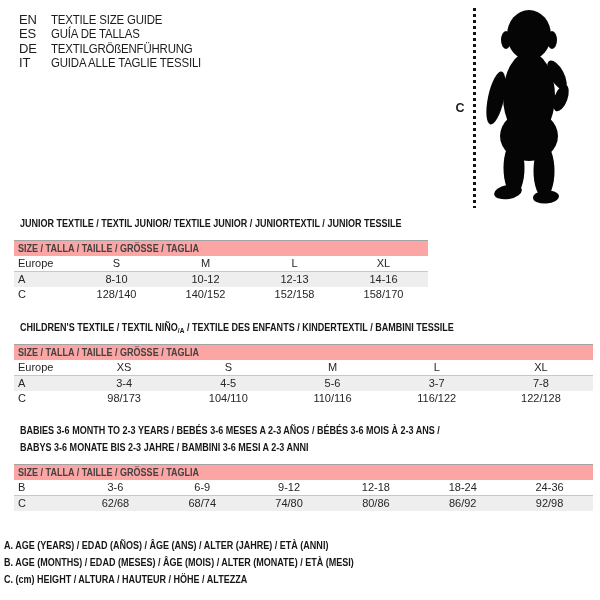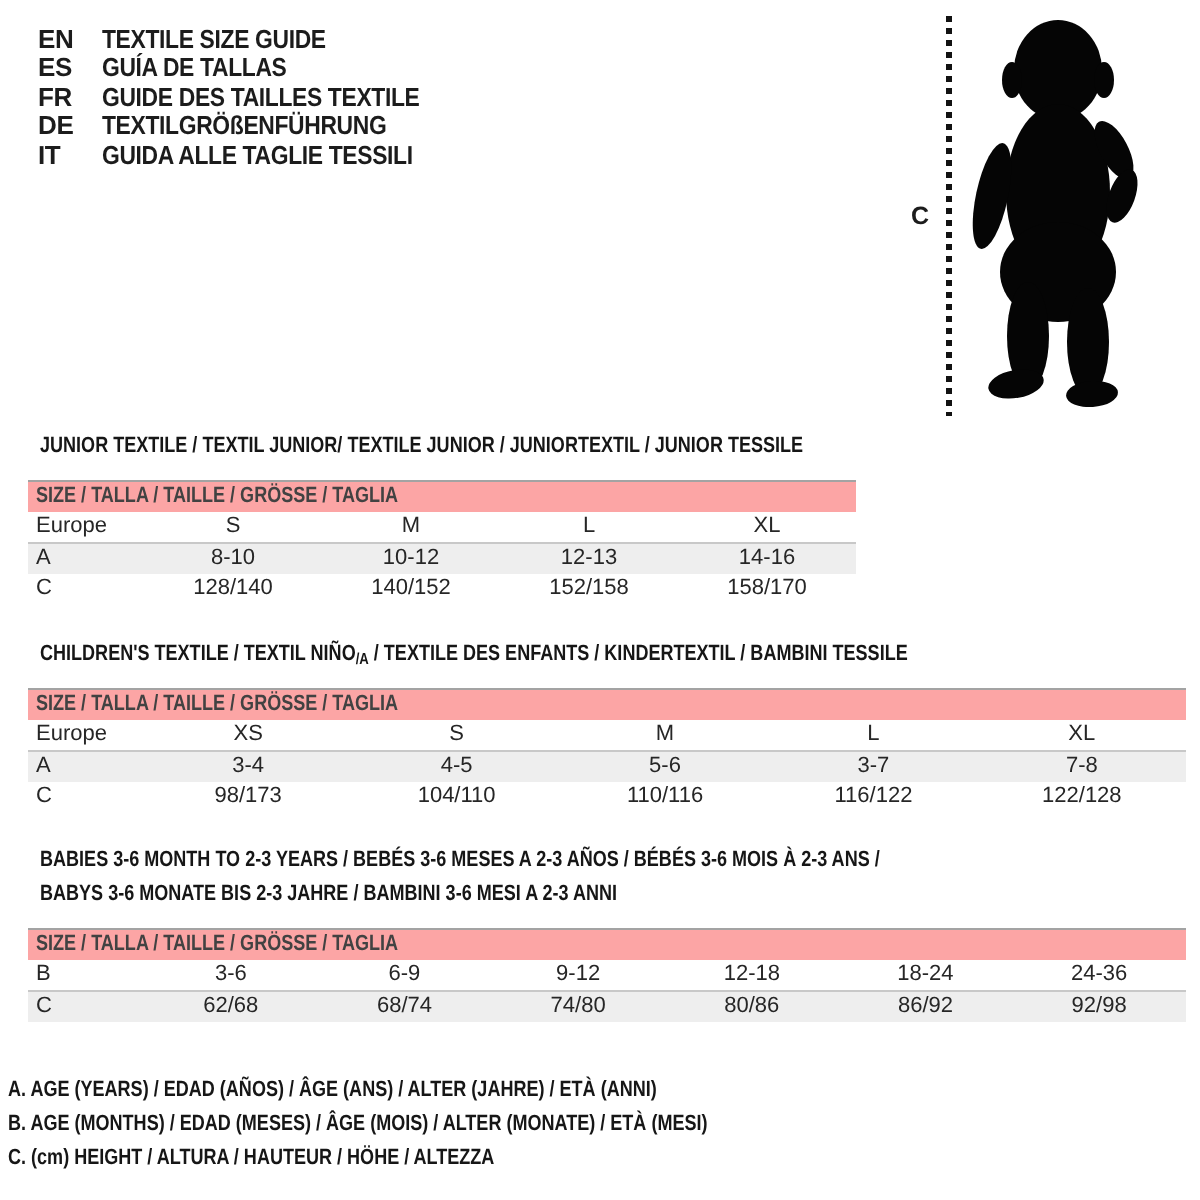--- a/index.html
+++ b/index.html
@@ -6,21 +6,21 @@
   #canvas{
     position:relative;width:600px;height:600px;background:#ffffff;overflow:hidden;
     font-family:"Liberation Sans", sans-serif;color:#1c1c1c;
   }
   
   .cond{display:inline-block;transform:scaleX(0.82);transform-origin:0 50%;white-space:nowrap;}
   .cond-lang{display:inline-block;transform:scaleX(0.88);transform-origin:0 50%;white-space:nowrap;}
 
   
   .lang-block{position:absolute;left:19px;top:13px;}
-  .lang-row{display:flex;height:14.4px;line-height:14.4px;font-size:13px;font-weight:700;letter-spacing:-0.2px;}
+  .lang-row{display:flex;height:14.4px;line-height:14.4px;font-size:13px;font-weight:400;letter-spacing:-0.2px;}
   .lang-code{width:32px;flex:0 0 32px;}
   .lang-label{flex:1;}
 
   
   .dash-line{position:absolute;left:473px;top:8px;width:3px;height:200px;
     background:repeating-linear-gradient(to bottom,#121212 0px,#121212 3px,transparent 3px,transparent 6px);}
   .c-label{position:absolute;left:451px;top:101px;width:18px;text-align:center;
     font-size:12.5px;font-weight:700;}
   .baby-svg{position:absolute;left:483px;top:8px;width:108px;height:198px;}
 
@@ -52,24 +52,20 @@
 <div id="canvas">
 
   <div class="lang-block">
     <div class="lang-row">
       <span class="lang-code">EN</span>
       <span class="lang-label"><span class="cond-lang">TEXTILE SIZE GUIDE</span></span>
     </div>
     <div class="lang-row">
       <span class="lang-code">ES</span>
       <span class="lang-label"><span class="cond-lang">GUÍA DE TALLAS</span></span>
-    </div>
-    <div class="lang-row">
-      <span class="lang-code">FR</span>
-      <span class="lang-label"><span class="cond-lang">GUIDE DES TAILLES TEXTILE</span></span>
     </div>
     <div class="lang-row">
       <span class="lang-code">DE</span>
       <span class="lang-label"><span class="cond-lang">TEXTILGRÖßENFÜHRUNG</span></span>
     </div>
     <div class="lang-row">
       <span class="lang-code">IT</span>
       <span class="lang-label"><span class="cond-lang">GUIDA ALLE TAGLIE TESSILI</span></span>
     </div>
   </div>

